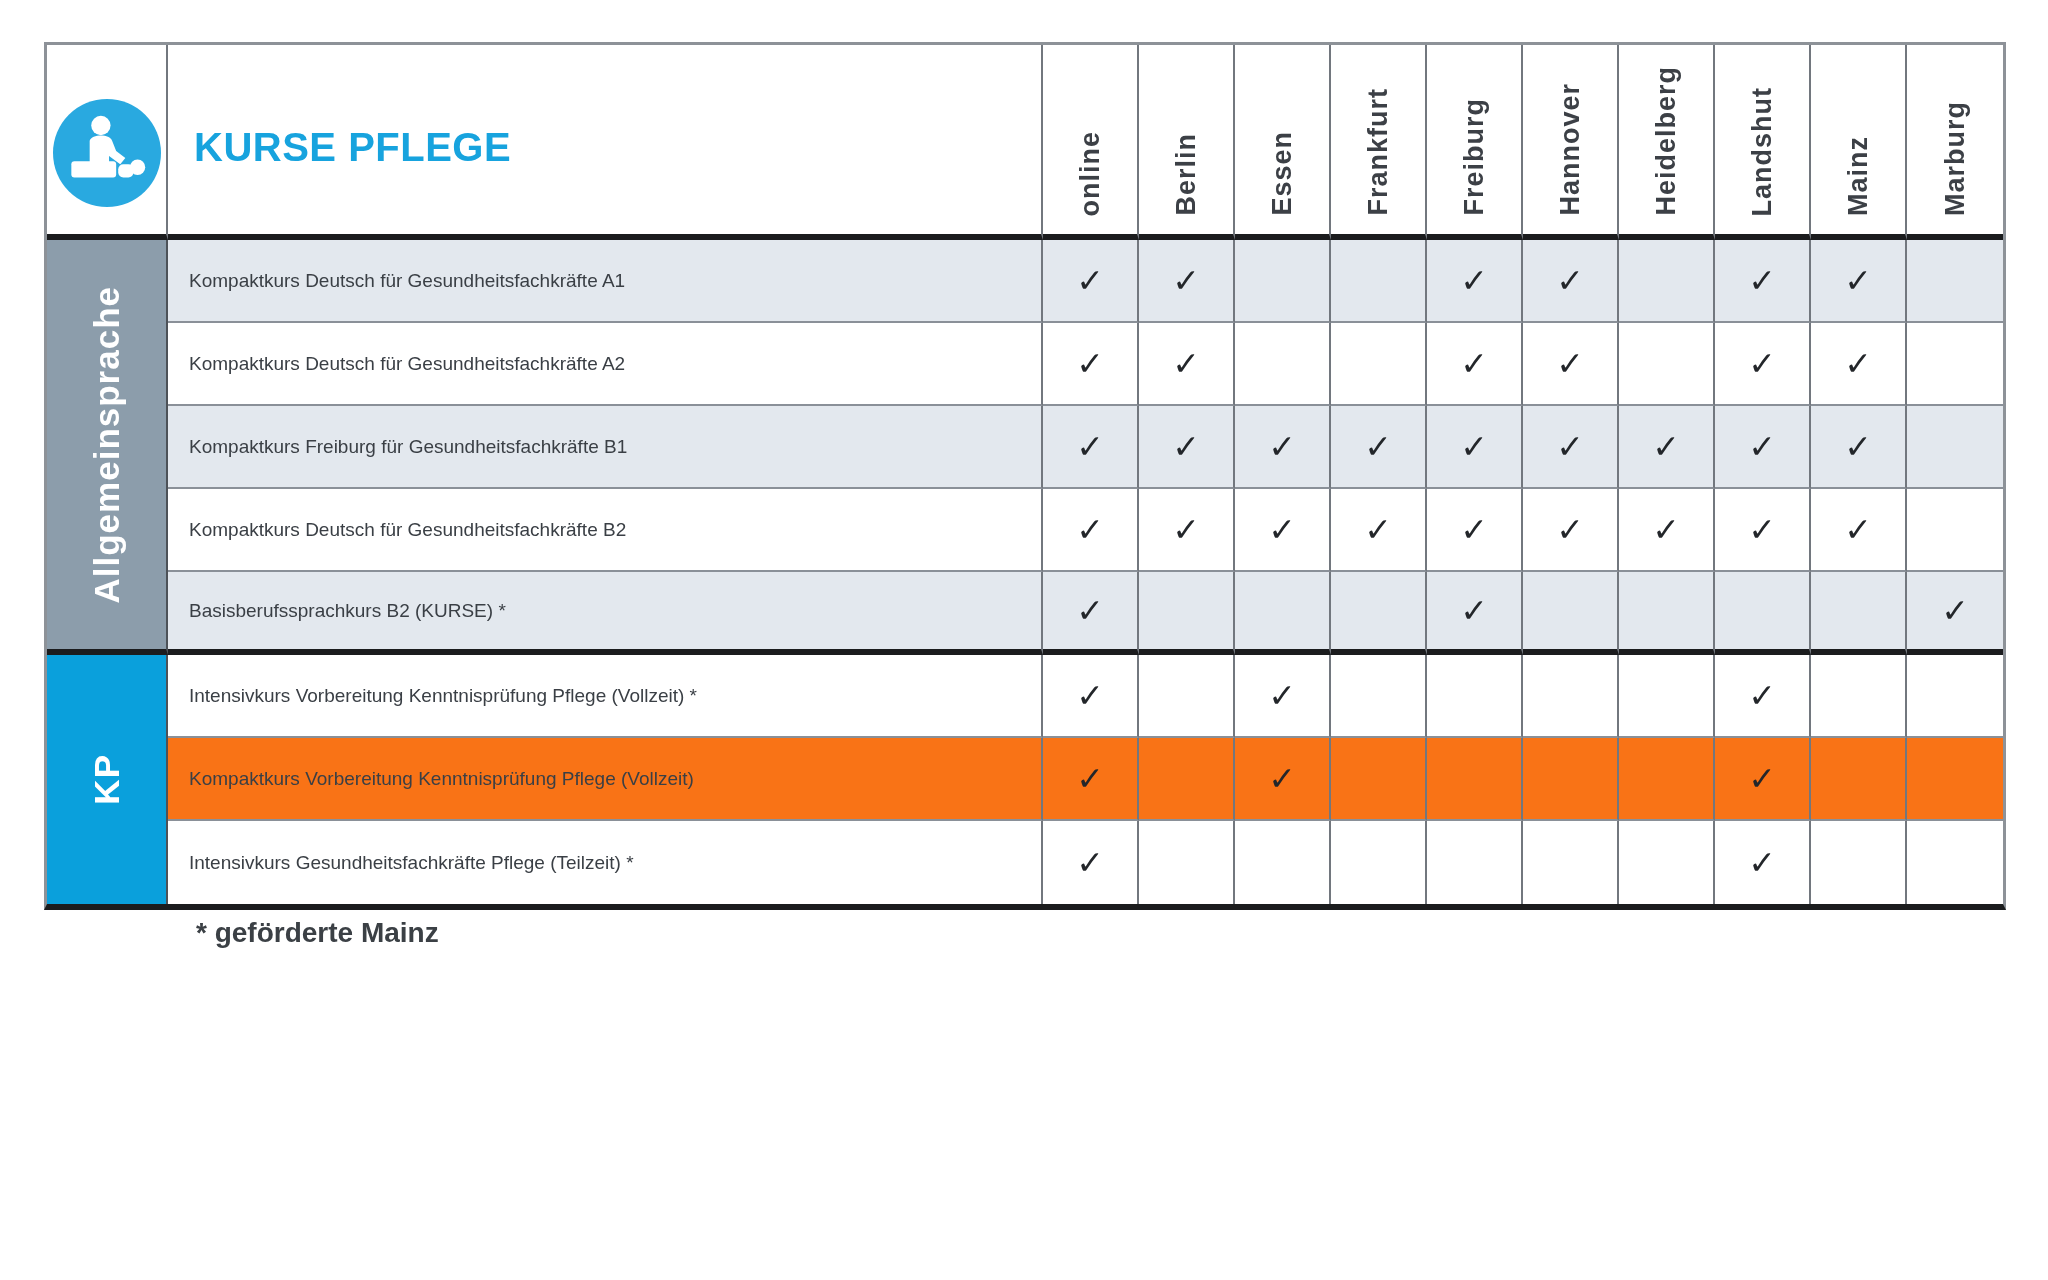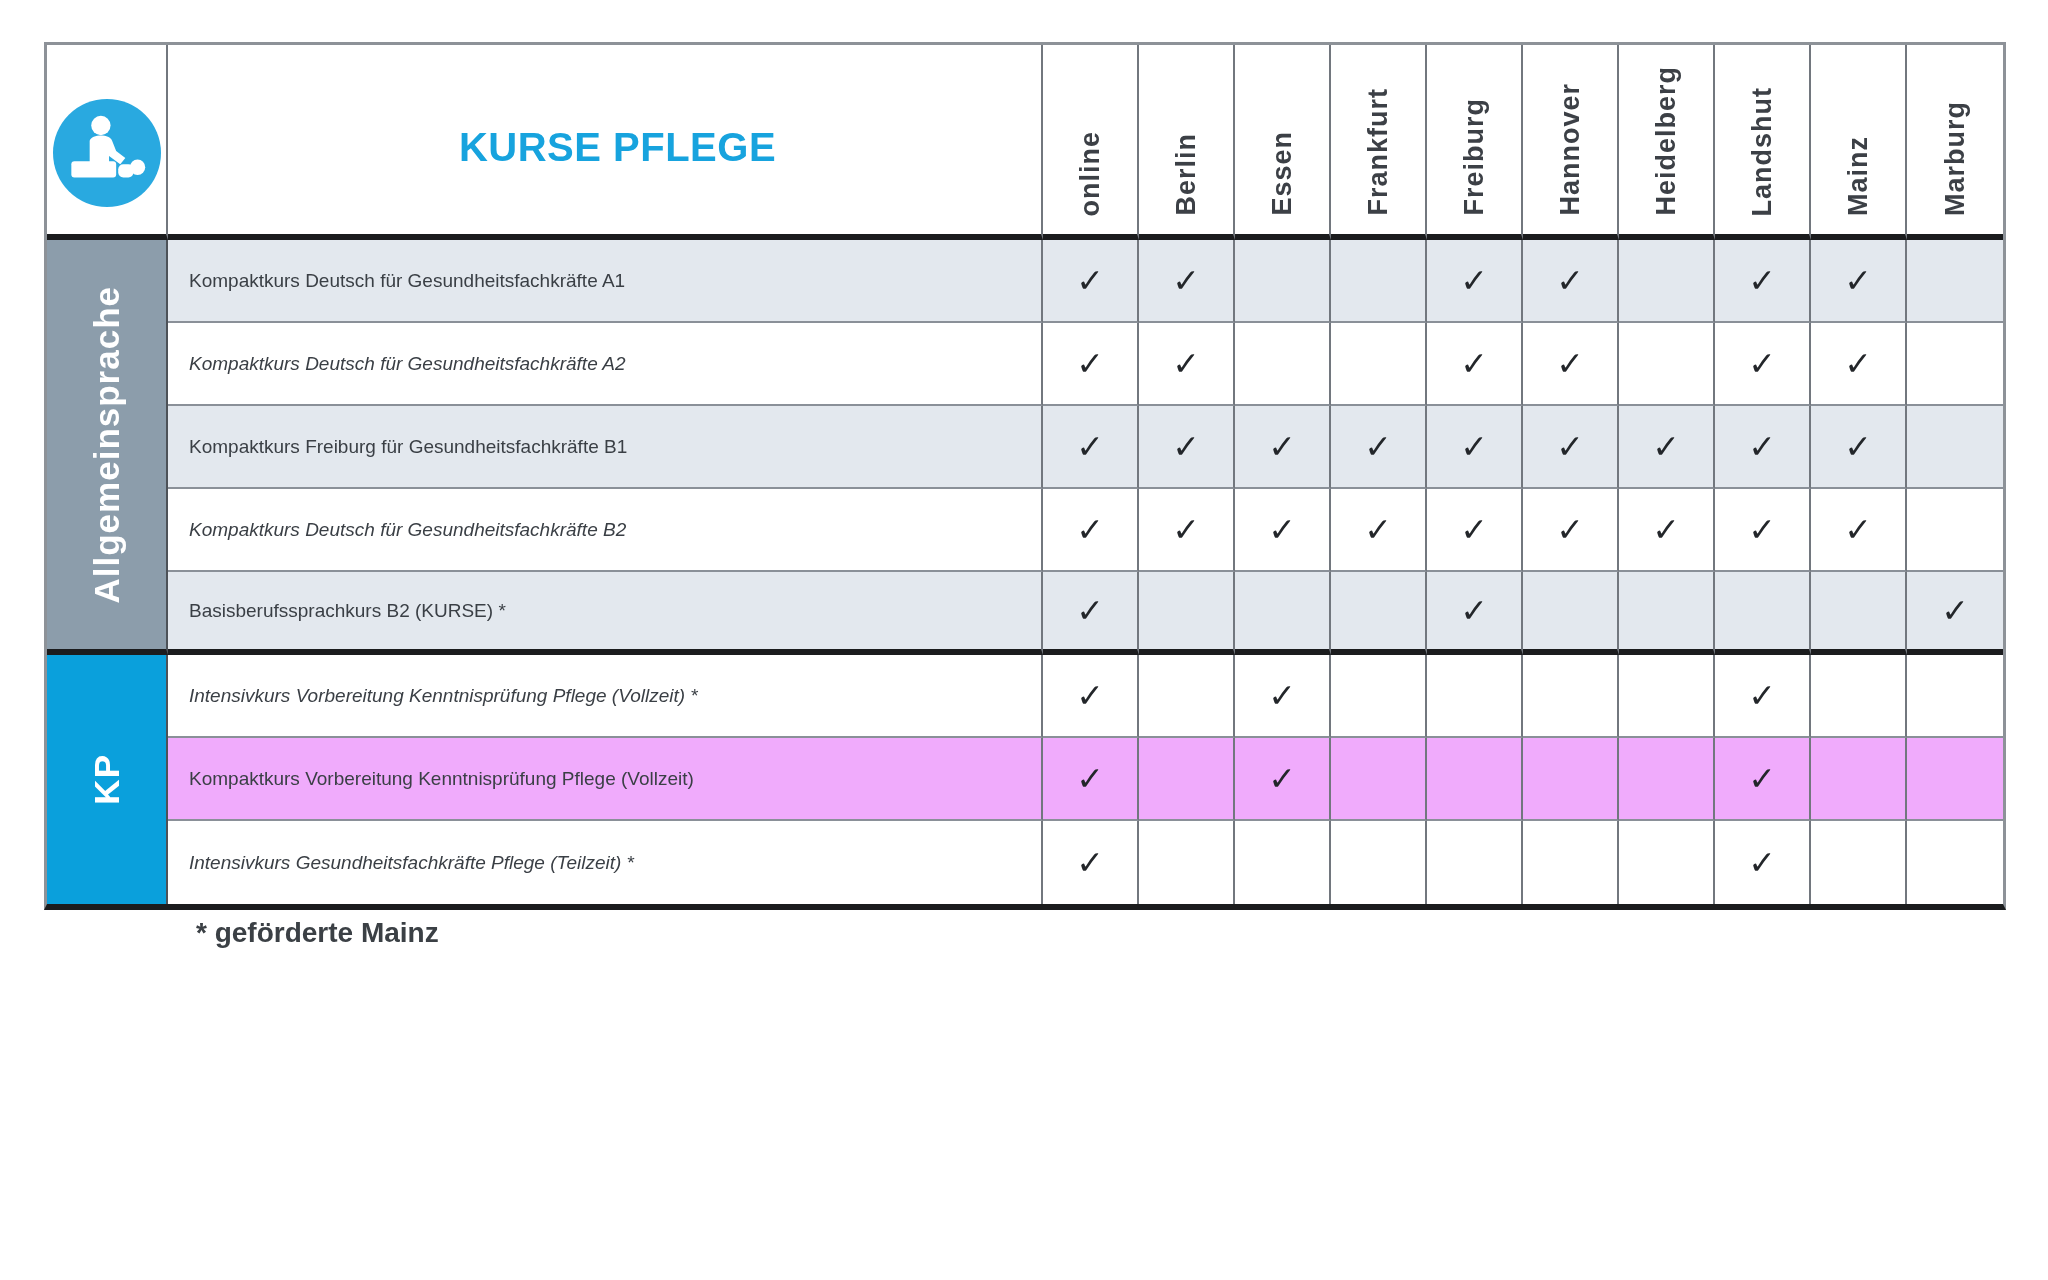--- a/index.html
+++ b/index.html
@@ -17,40 +17,40 @@
         background:#fff;}
 
   .cell{box-sizing:border-box;display:flex;align-items:center;justify-content:center;
         border-right:2px solid #72777e;border-bottom:2px solid #8a9098;min-width:0;min-height:0;}
   .lc{border-right:none;}          
   .bb{border-bottom:none;}         
   .db{border-bottom:6px solid #1b1c1e;}  
   .hdr{border-bottom:6px solid #1b1c1e;background:#fff;}
 
   .iconcell{padding-top:26px;}
-  .titlecell{justify-content:center;padding-left:26px;padding-top:16px;}
+  .titlecell{justify-content:flex-start;padding-left:26px;padding-top:16px;}
   .titlecell span{font-size:40px;font-weight:bold;color:#17a3de;letter-spacing:0.5px;}
 
   .loc{align-items:flex-end;padding-bottom:18px;}
   .loc span{writing-mode:vertical-rl;transform:rotate(180deg);
             font-weight:bold;font-size:27px;color:#3c4046;letter-spacing:1px;}
 
   .sb{border-right:2px solid #4d5258;}
   .sb span{writing-mode:vertical-rl;transform:rotate(180deg);
            color:#ffffff;font-weight:bold;font-size:35px;letter-spacing:1px;}
   .sb-a{background:#8c9dab;}
   .sb-kp{background:#0aa0dc;}
 
   .name{justify-content:flex-start;padding-left:21px;
         font-size:19px;color:#3a3f45;}
   .chk{font-family:"DejaVu Sans",sans-serif;font-size:33px;font-weight:600;color:#23262a;}
 
   .bg-g{background:#e3e8ee;}
-  .bg-w{background:#ffffff;font-style:italic;}
-  .bg-b{background:#f0abfc;}
+  .bg-w{background:#ffffff;}
+  .bg-b{background:#f97316;}
 
   .footnote{position:absolute;left:196px;top:917px;
             font-size:28px;font-weight:bold;color:#3b4045;}
 </style>
 </head>
 <body>
 
 <div class="page">
   <div class="grid">
 

